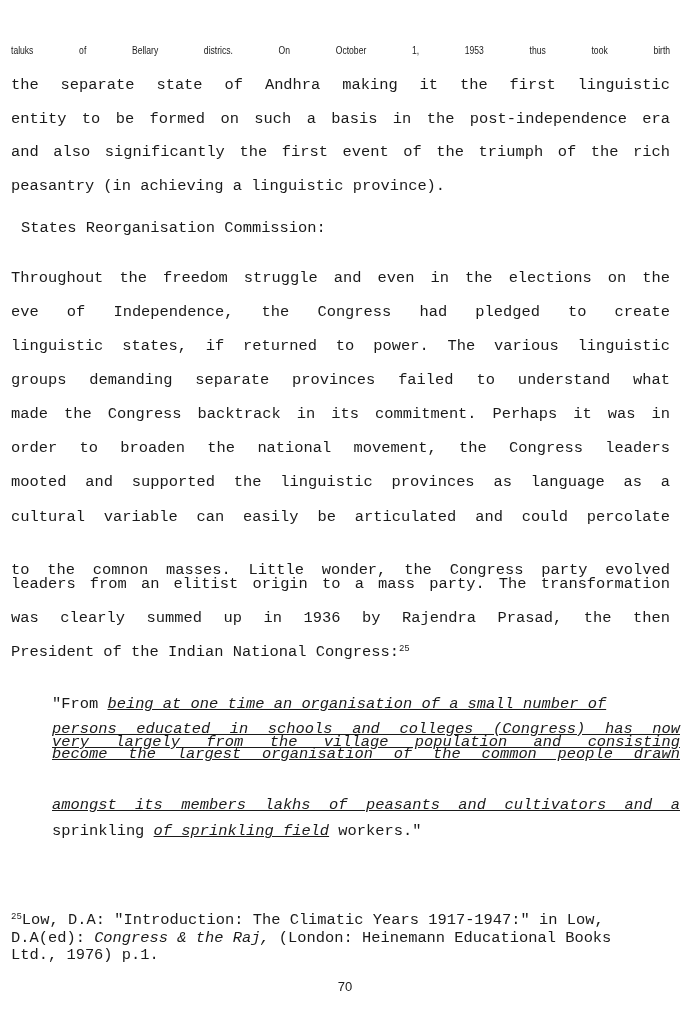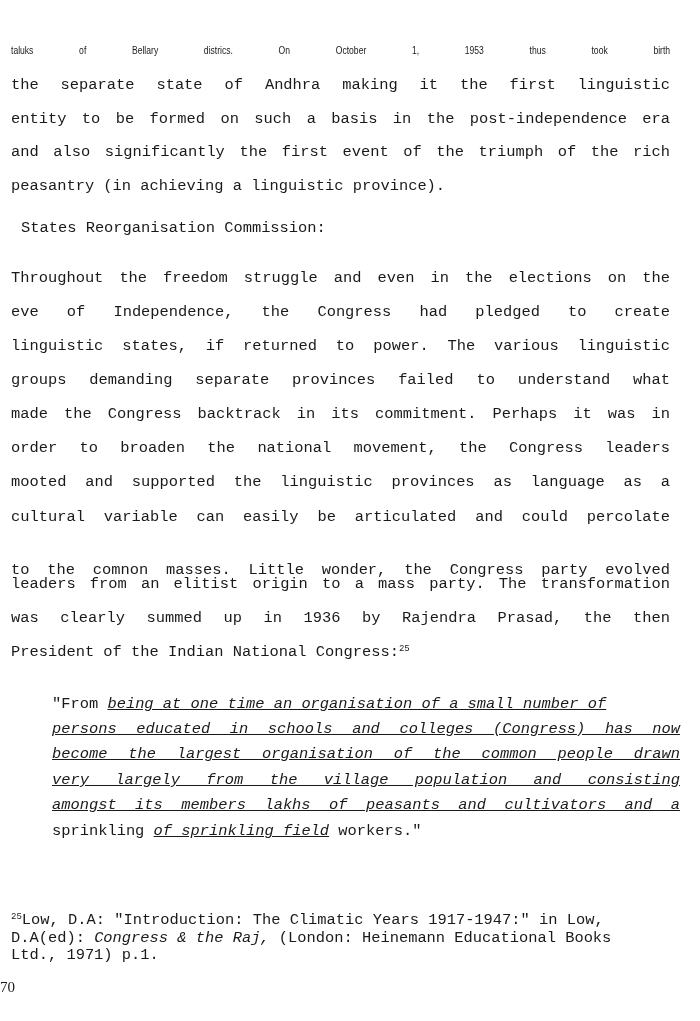--- a/index.html
+++ b/index.html
@@ -28,22 +28,22 @@
     white-space: nowrap; line-height: 20px;
   }
   .quote i { font-style: italic; text-decoration: underline; }
   sup { font-size: 9px; vertical-align: top; position: relative; top: -3px; text-align: center; }
   .fn {
     position: absolute; left: 11px; width: 659px;
     font-family: "Liberation Mono", monospace; font-size: 15.4px;
     line-height: 17px; white-space: nowrap;
   }
   .pagenum {
-    position: absolute; left: 0; width: 690px; top: 979px; text-align: left;
-    font-family: Liberation Serif, serif; font-size: 15px;
+    position: absolute; left: 0; width: 690px; top: 979px; text-align: center;
+    font-family: Liberation Sans, sans-serif; font-size: 13px;
   }
 </style>
 </head>
 <body>
 
 <div class="first-line">
   <span>taluks</span>
   <span>of</span>
   <span>Bellary</span>
   <span>districs.</span>
@@ -77,24 +77,24 @@
   <div class="line just" style="top:560px">to the comnon masses.  Little wonder, the Congress party evolved</div>
   <div class="line just" style="top:574px">leaders from an elitist origin to a mass party. The transformation</div>
   <div class="line just" style="top:608px">was clearly summed up in 1936 by Rajendra Prasad, the then</div>
   <div class="line" style="top:642px"><span>President of the Indian National Congress:</span><sup>25</sup></div>
 </div>
 
 <div>
   <div class="quote" style="top:694px;left:52px;width:628px;"><span> "From </span><i>being at one time an organisation of a small number of</i></div>
   <div class="quote just" style="top:719px"><i>persons educated in schools and colleges (Congress) has now</i></div>
   <div class="quote just" style="top:744px"><i>become the largest organisation of the common people drawn</i></div>
-  <div class="quote just" style="top:770px"><i>very largely from the village population and consisting</i></div>
+  <div class="quote just" style="top:732px"><i>very largely from the village population and consisting</i></div>
   <div class="quote just" style="top:795px"><i>amongst its members lakhs of peasants and cultivators and a</i></div>
   <div class="quote" style="top:821px"><span>sprinkling </span><i>of sprinkling field</i><span> workers."</span></div>
 </div>
 
 <div>
   <div class="fn" style="top:912px"><sup>25</sup><span>Low, D.A: "Introduction: The Climatic Years 1917-1947:" in Low,</span></div>
   <div class="fn" style="top:930px"><span>D.A(ed): </span><i>Congress &amp; the Raj,</i><span>  (London: Heinemann Educational Books</span></div>
-  <div class="fn" style="top:947px">Ltd.,  1971)  p.1.</div>
+  <div class="fn" style="top:947px">Ltd.,  1976)  p.1.</div>
 </div>
 
 <div class="pagenum">70</div>
 
 </body></html>

